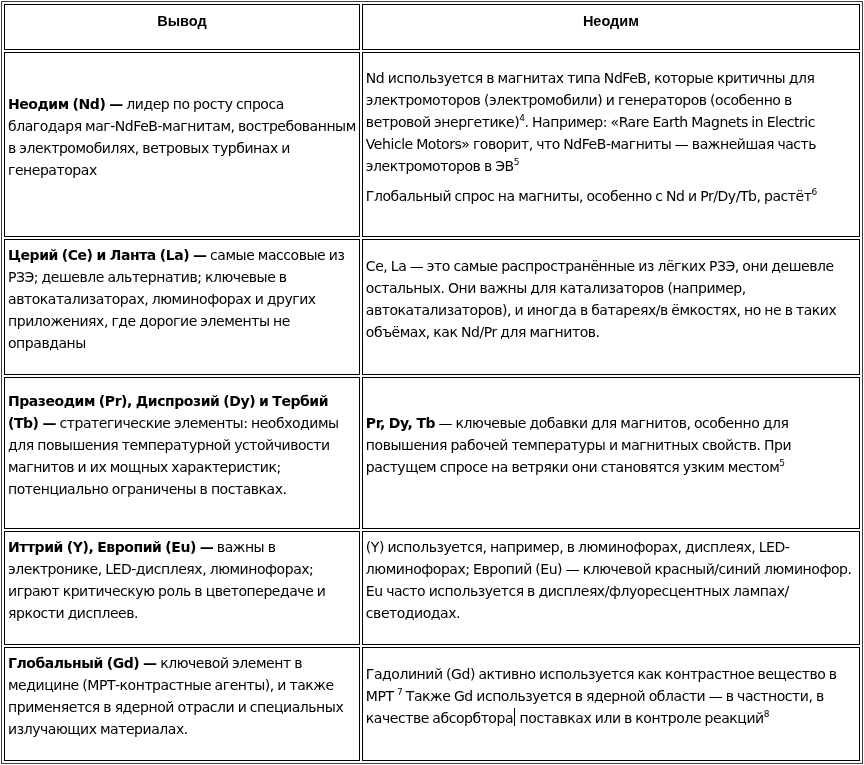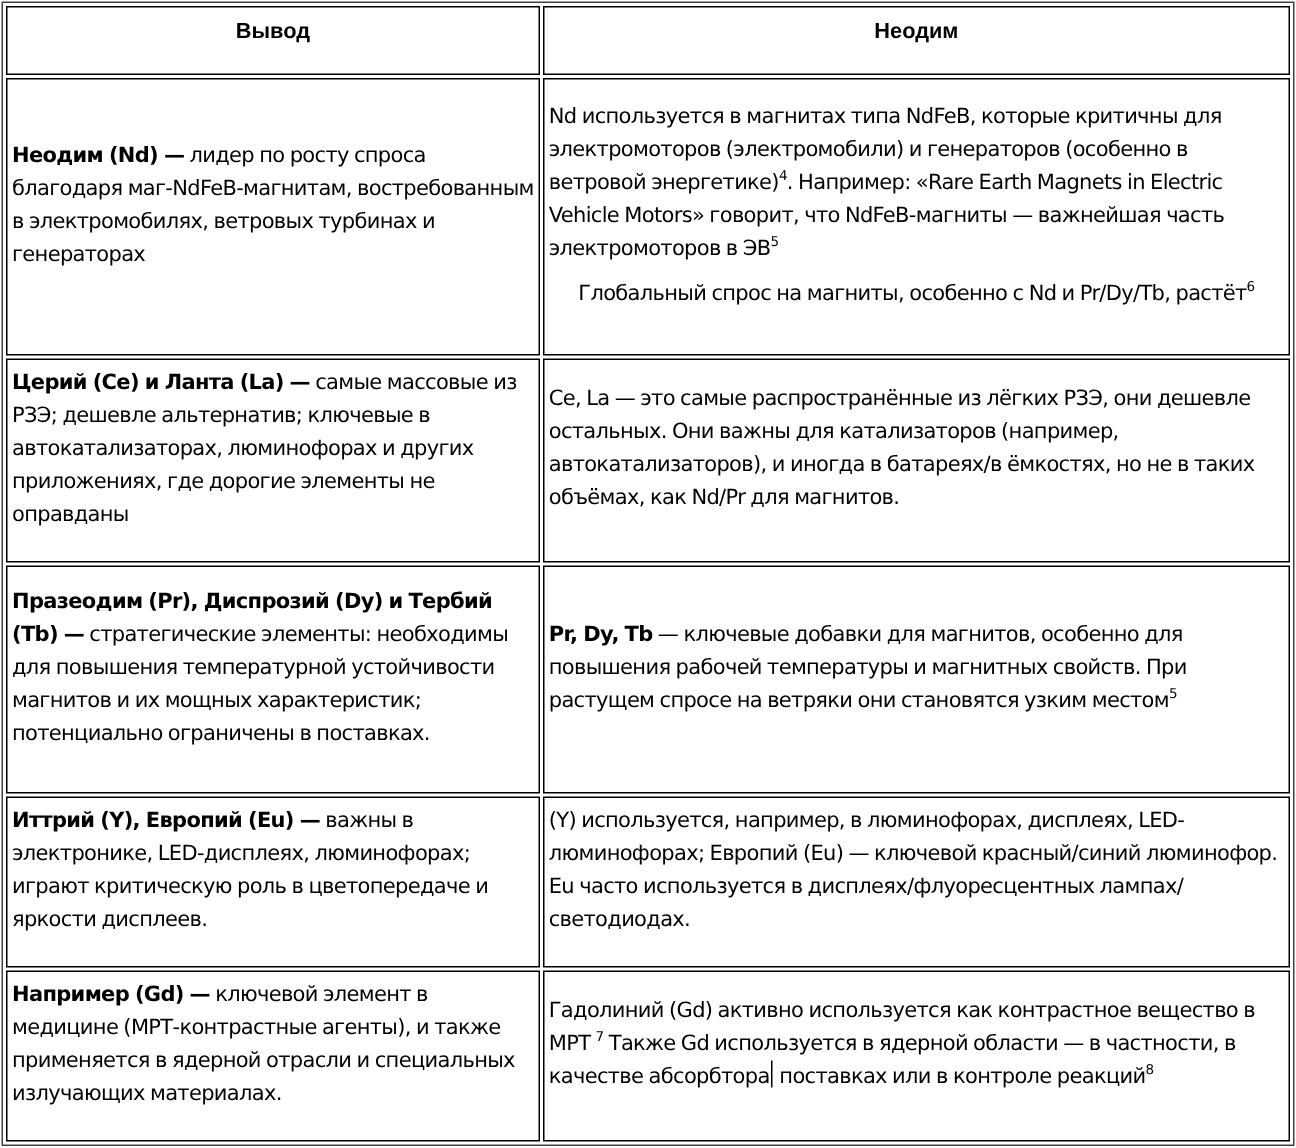--- a/index.html
+++ b/index.html
@@ -39,21 +39,21 @@
     }
     td {
       font-family: "DejaVu Sans", sans-serif;
       font-size: 14px;
       line-height: 22px;
       padding: 4px 3px 20px 3px;
       letter-spacing: -0.45px;
       word-spacing: -0.5px;
     }
     td p { margin: 0; }
-    td p + p { margin-top: 8px; text-align: center; }
+    td p + p { margin-top: 8px; }
     b { font-weight: bold; text-align: right; }
     sup { font-size: 9px; line-height: 0; vertical-align: 6px; }
     .r1 { height: 185px; }
     .r2 { height: 126px; border-radius: 16px; }
     .r3 { height: 152px; }
     .r4 { height: 88px; }
     .r5 { height: 111px; }
     td.top { vertical-align: top; }
     .caret { display:inline-block; width:1px; height:18px; background:#000; vertical-align:-3px; margin:0 1px; }
   </style>
@@ -100,20 +100,20 @@
     <tr class="r4">
       <td class="top">
         <b>Иттрий (Y), Европий (Eu) —</b><span> важны в электронике, LED-дисплеях, люминофорах; играют критическую роль в цветопередаче и яркости дисплеев.</span>
       </td>
       <td class="top">
         <span>(Y) используется, например, в люминофорах, дисплеях, LED-люминофорах; Европий (Eu) — ключевой красный/синий люминофор. Eu часто используется в дисплеях/флуоресцентных лампах/светодиодах.</span>
       </td>
     </tr>
     <tr class="r5">
       <td class="top">
-        <b>Например (Gd) —</b><span> ключевой элемент в медицине (МРТ-контрастные агенты), и также применяется в ядерной отрасли и специальных излучающих материалах.</span>
+        <b>Глобальный (Gd) —</b><span> ключевой элемент в медицине (МРТ-контрастные агенты), и также применяется в ядерной отрасли и специальных излучающих материалах.</span>
       </td>
       <td class="top">
         <span>Гадолиний (Gd) активно используется как контрастное вещество в МРТ </span><sup>7</sup><span> Также Gd используется в ядерной области — в частности, в качестве абсорбтора</span><span class="caret"></span><span> поставках или в контроле реакций</span><sup>8</sup>
       </td>
     </tr>
   </tbody>
 </table>
 
 </body></html>

